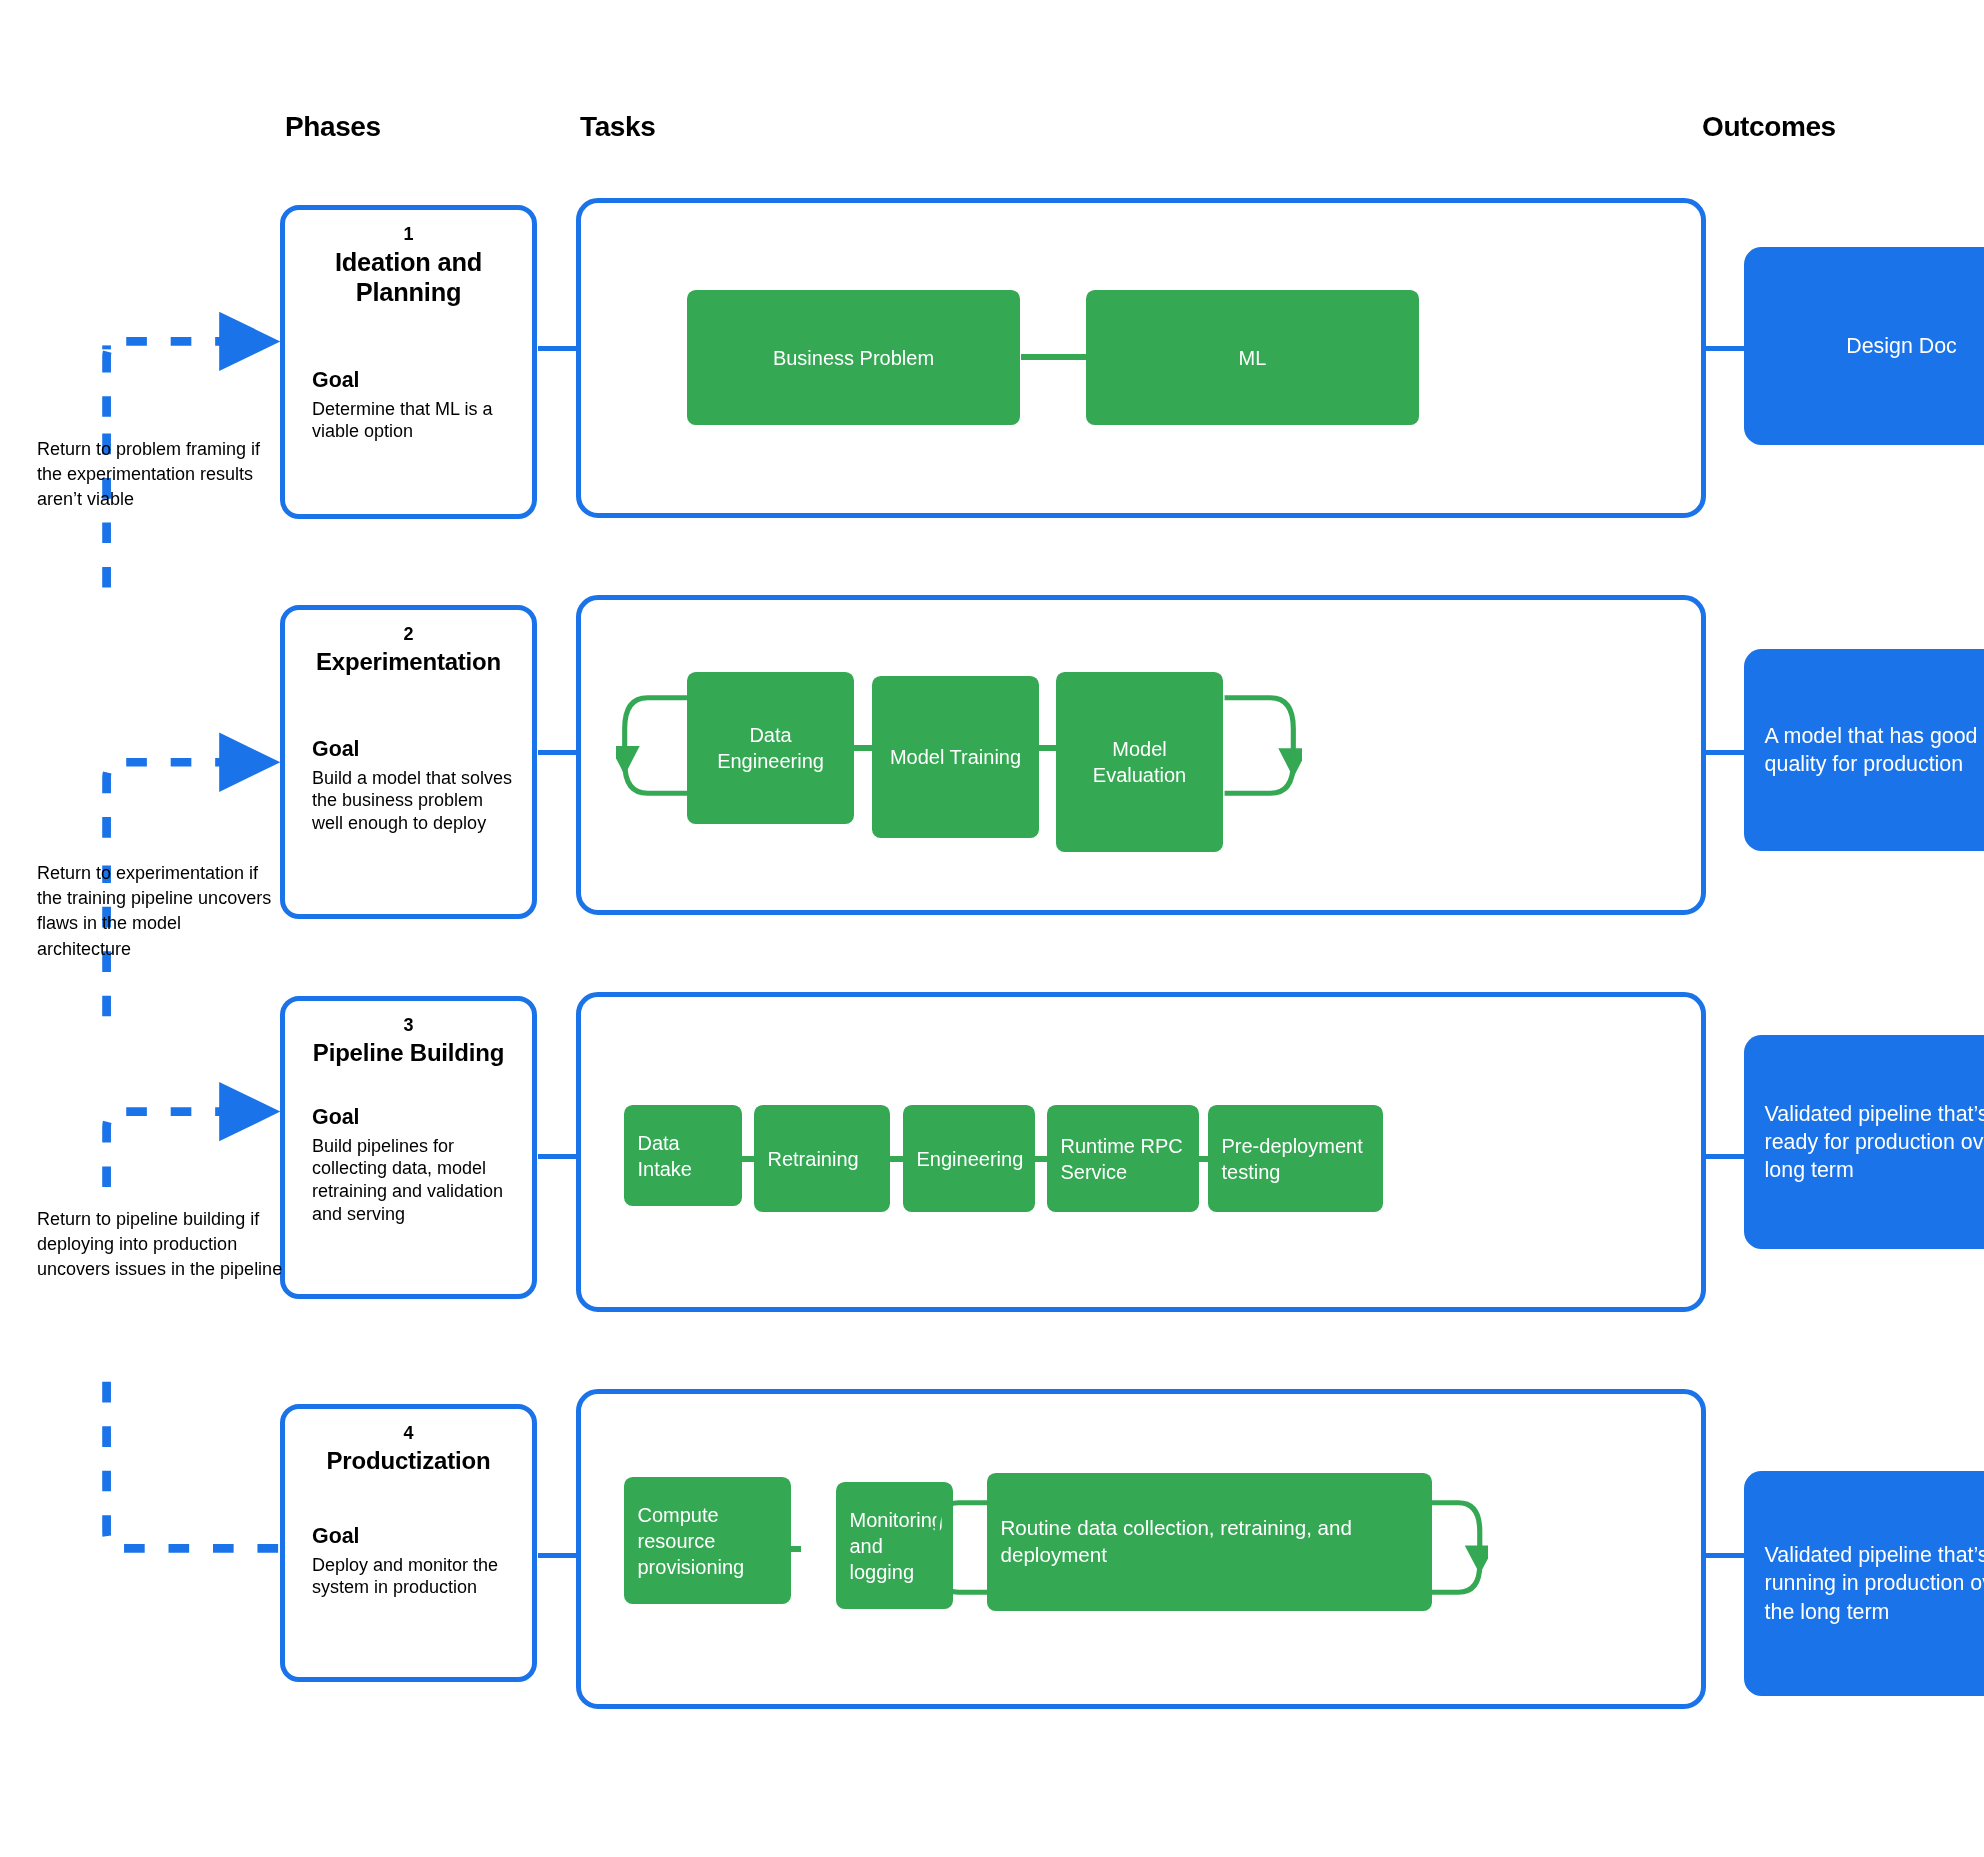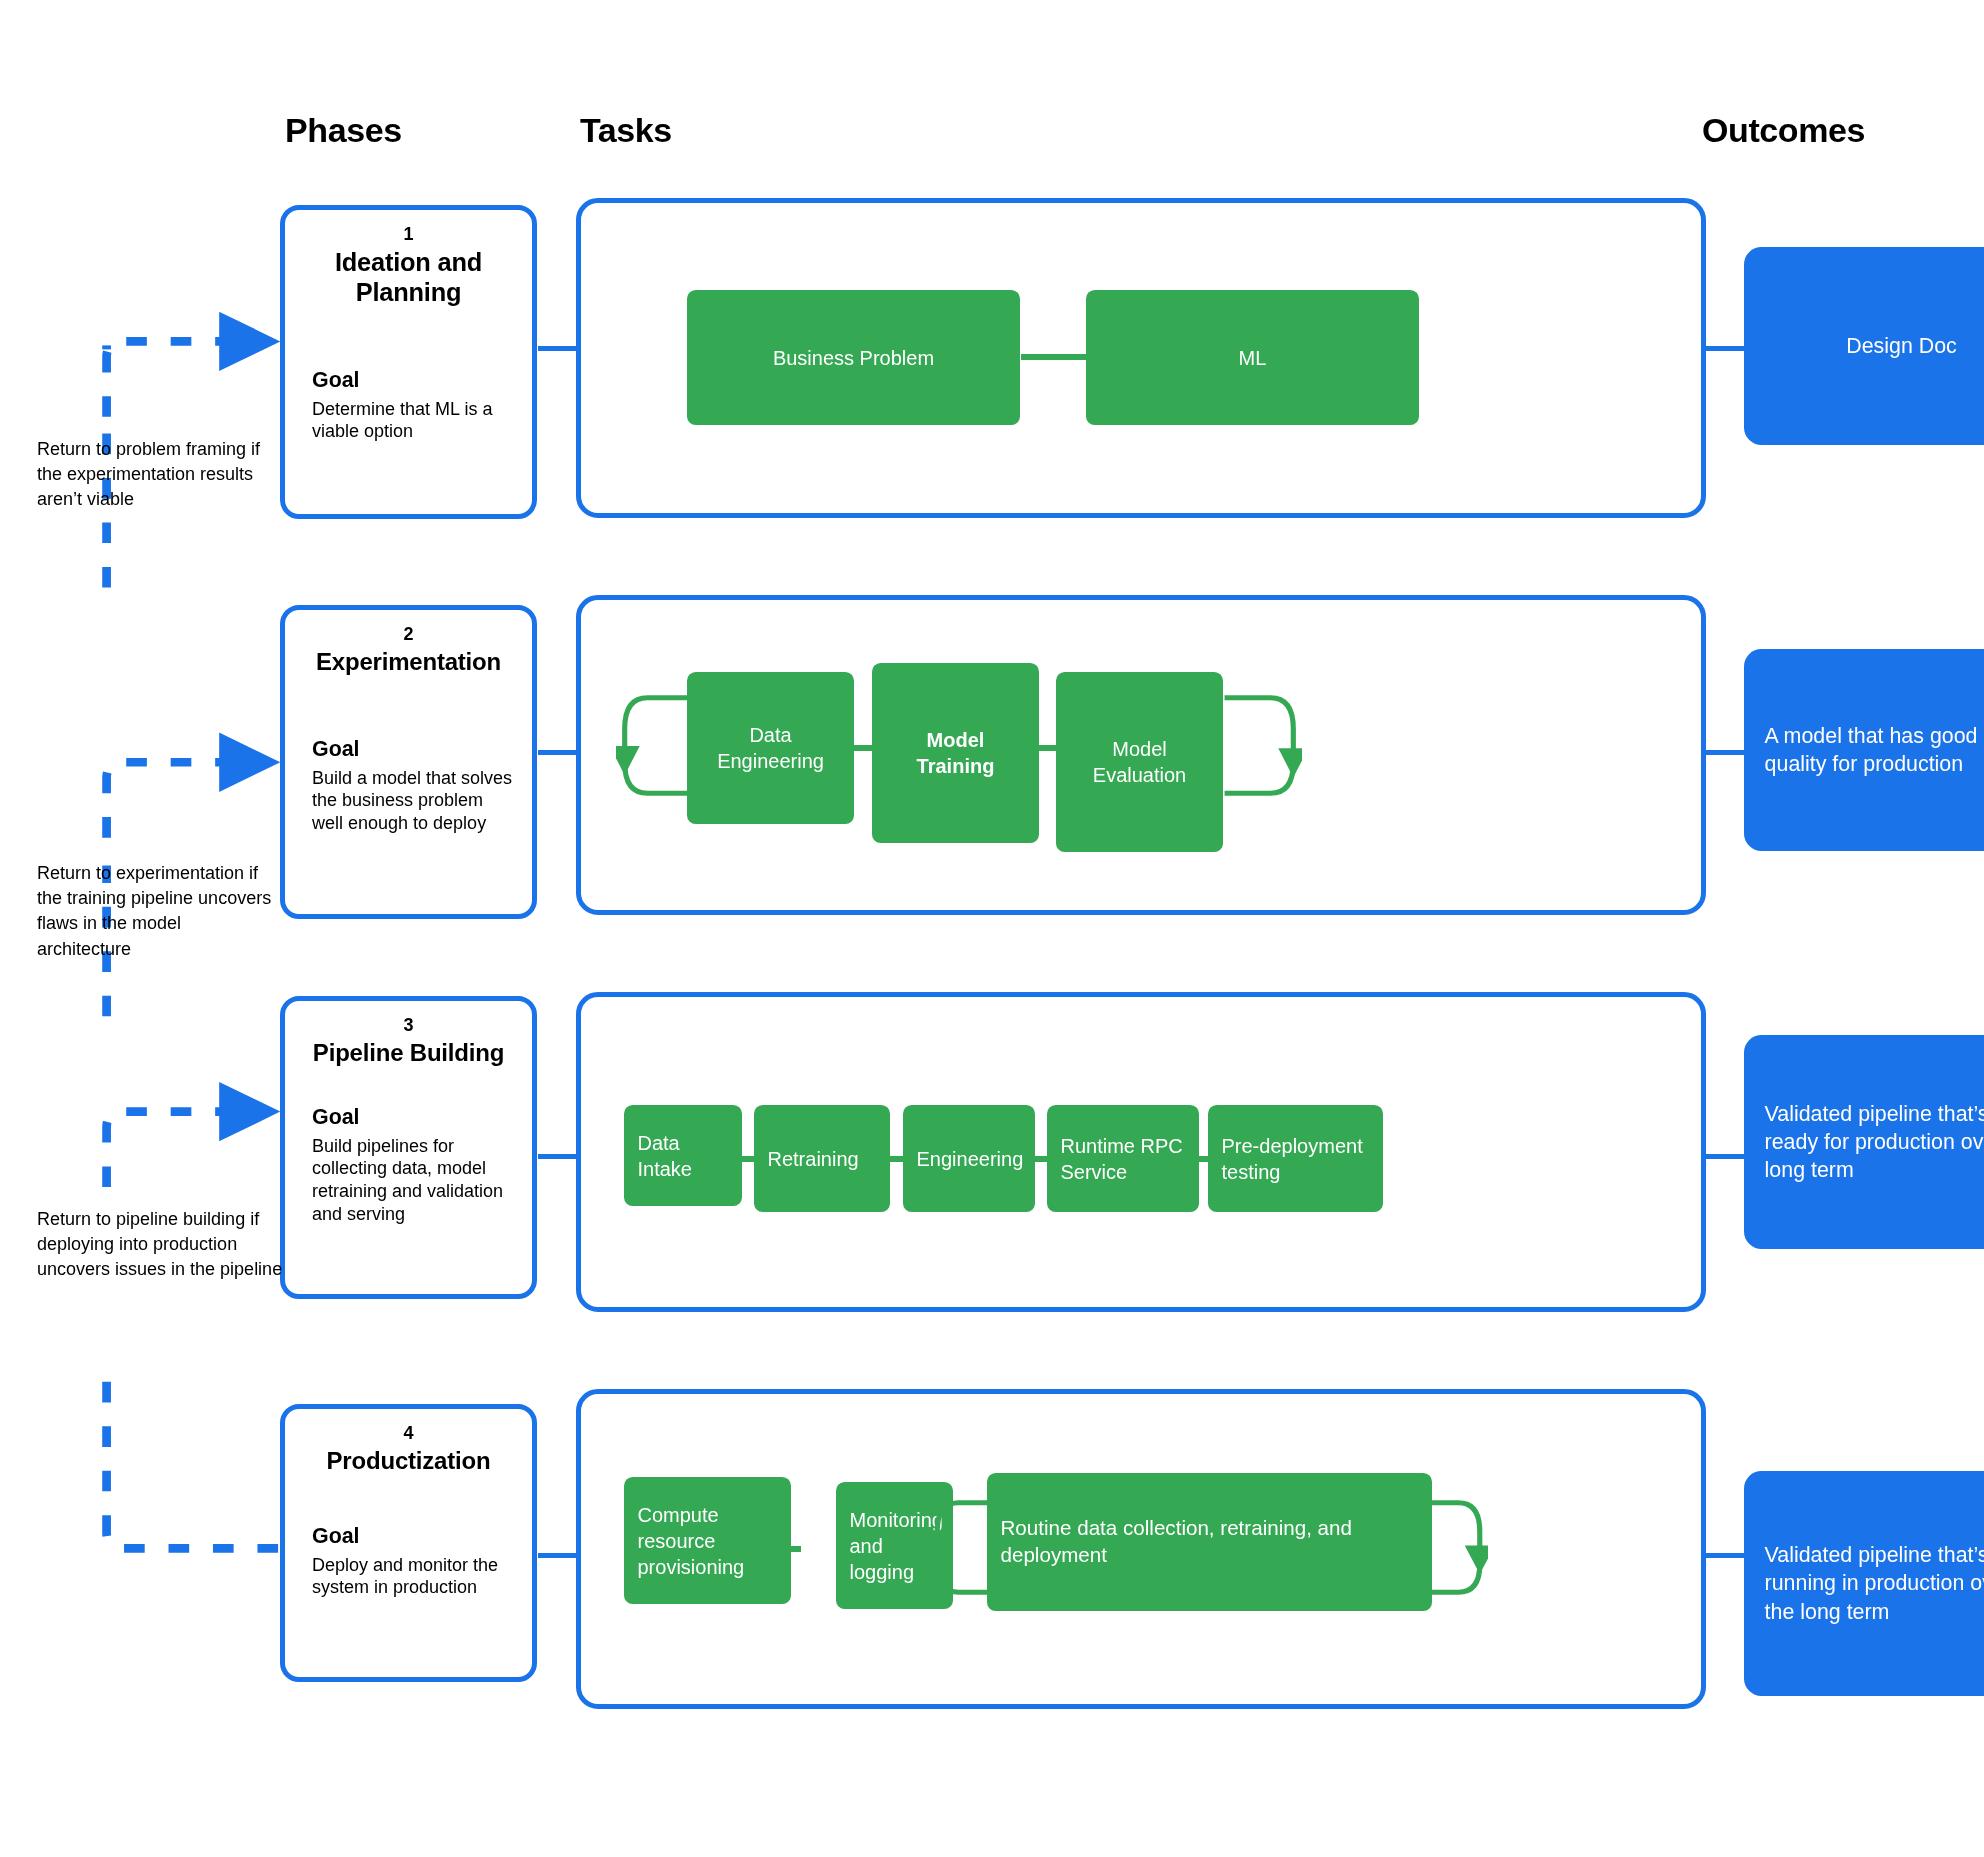--- a/index.html
+++ b/index.html
@@ -11,21 +11,21 @@
     position:relative;
     width:2253px;
     height:1858px;
     background:#ffffff;
     overflow:hidden;
   }
   
   .col-head{
     position:absolute;
     font-weight:bold;
-    font-size:34px;
+    font-size:28px;
     letter-spacing:-0.4px;
     color:#000000;
     white-space:nowrap;
   }
   #head-phases{left:285px; top:111px;}
   #head-tasks{left:580px; top:111px;}
   #head-outcomes{left:1702px; top:111px;}
 
   
   .phase-card{
@@ -224,21 +224,21 @@
   <div class="task-panel" style="top:595px; height:320px;">
 
     <svg style="position:absolute; left:35px; top:92px; width:79px; height:107px;" viewBox="0 0 200 270" xmlns="http://www.w3.org/2000/svg">
       <path d="M196,14 L80,14 Q22,14 22,92 L22,150" stroke="#34a853" stroke-width="13" fill="none"></path>
       <path d="M22,250 L-16,176 L60,176 Z" fill="#34a853" transform="translate(0,-40)"></path>
       <path d="M196,256 L80,256 Q22,256 22,178 L22,150" stroke="#34a853" stroke-width="13" fill="none"></path>
     </svg>
 
     <div class="gbox center" style="left:106px; top:72px; width:167px; height:152px;">Data Engineering</div>
     <div class="gconn" style="left:273px; top:145px; width:17.5px;"></div>
-    <div class="gbox center" style="left:291px; top:63px; width:167px; height:180px;font-weight:bold;">Model Training</div>
+    <div class="gbox center" style="left:291px; top:76px; width:167px; height:162px;">Model Training</div>
     <div class="gconn" style="left:457px; top:145px; width:17.5px;"></div>
     <div class="gbox center" style="left:475px; top:72px; width:167px; height:180px;">Model Evaluation</div>
 
     <svg style="position:absolute; left:642px; top:92px; width:79px; height:107px;" viewBox="0 0 200 270" xmlns="http://www.w3.org/2000/svg">
       <path d="M4,14 L120,14 Q178,14 178,92 L178,150" stroke="#34a853" stroke-width="13" fill="none"></path>
       <path d="M178,216 L140,142 L216,142 Z" fill="#34a853"></path>
       <path d="M4,256 L120,256 Q178,256 178,178 L178,150" stroke="#34a853" stroke-width="13" fill="none"></path>
     </svg>
   </div>
 

